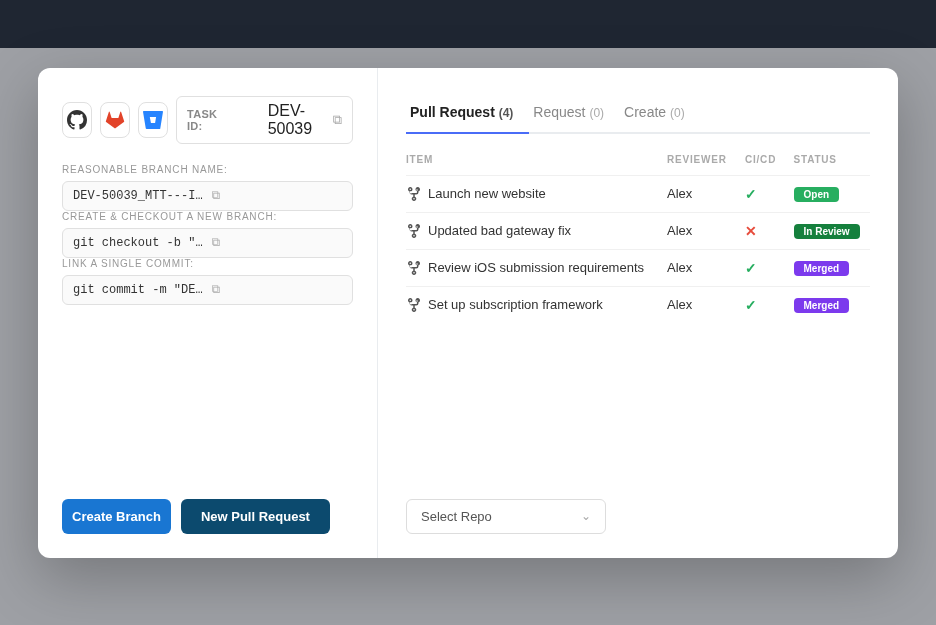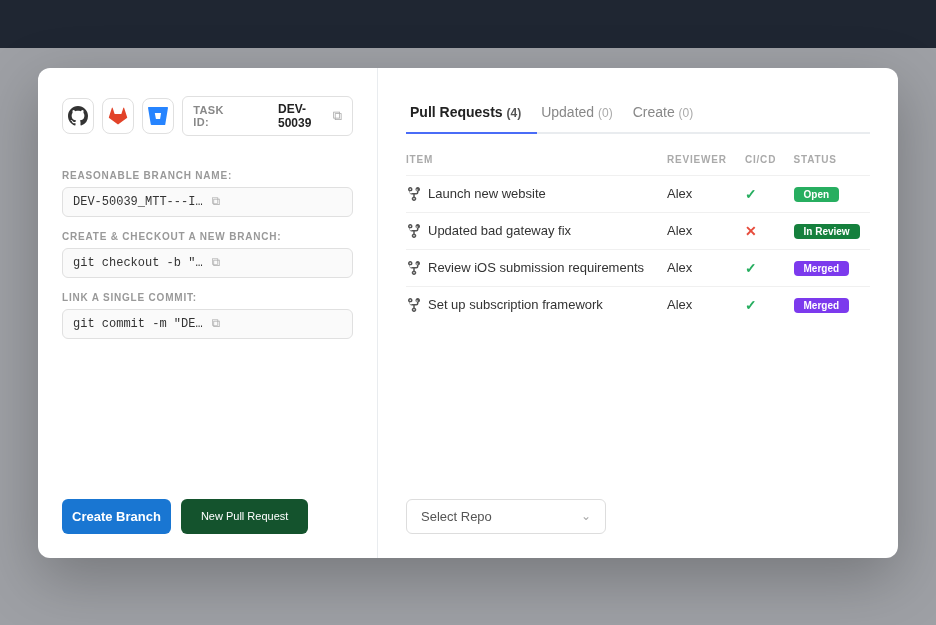--- a/index.html
+++ b/index.html
@@ -92,37 +92,36 @@
     }
     .task-id-label {
       color: #888;
       font-size: 11px;
       font-weight: 600;
       letter-spacing: 0.3px;
       margin-right: 2px;
     }
     .task-id-value {
       color: #222;
-      font-size: 12px;
-      font-weight: 700;
+      font-size: 16px;
+      font-weight: 400;
       margin-left: 38px;
     }
     .copy-icon {
       color: #aaa;
       cursor: pointer;
       font-size: 13px;
     }
     .field-label {
       font-size: 10px;
-      font-weight: 700;
+      font-weight: 400;
       color: #999;
       letter-spacing: 0.8px;
       text-transform: uppercase;
       margin-bottom: 6px;
-      margin-top: 14px;
     }
     .field-box {
       display: flex;
       align-items: center;
       border: 1px solid #e0e0e0;
       border-radius: 6px;
       padding: 7px 10px;
       font-size: 12px;
       color: #333;
       background: #fafafa;
@@ -147,27 +146,27 @@
       color: #fff;
       border: none;
       border-radius: 6px;
       padding: 10px 10px;
       font-size: 13px;
       font-weight: 600;
       cursor: pointer;
       white-space: nowrap;
     }
     .btn-new-pr {
-      background: #14532d;
+      background: #0c4a6e;
       color: #fff;
       border: none;
       border-radius: 6px;
       padding: 10px 20px;
-      font-size: 11px;
-      font-weight: 400;
+      font-size: 13px;
+      font-weight: 700;
       cursor: pointer;
       white-space: nowrap;
     }
     
     .right-panel {
       flex: 1;
       padding: 28px 28px 24px 28px;
       display: flex;
       flex-direction: column;
     }
@@ -331,25 +330,25 @@
       <div class="bottom-buttons">
         <button class="btn-create-branch">Create Branch</button>
         <button class="btn-new-pr">New Pull Request</button>
       </div>
     </div>
 
     <div class="right-panel">
 
       <div class="tabs-row">
         <div class="tab active">
-          <span>Pull Requests</span>
+          <span>Pull Request</span>
           <span class="tab-count"> (4)</span>
         </div>
         <div class="tab">
-          <span>Updated</span>
+          <span>Request</span>
           <span class="tab-count"> (0)</span>
         </div>
         <div class="tab">
           <span>Create</span>
           <span class="tab-count"> (0)</span>
         </div>
       </div>
 
       <table class="pr-table">
         <thead>

